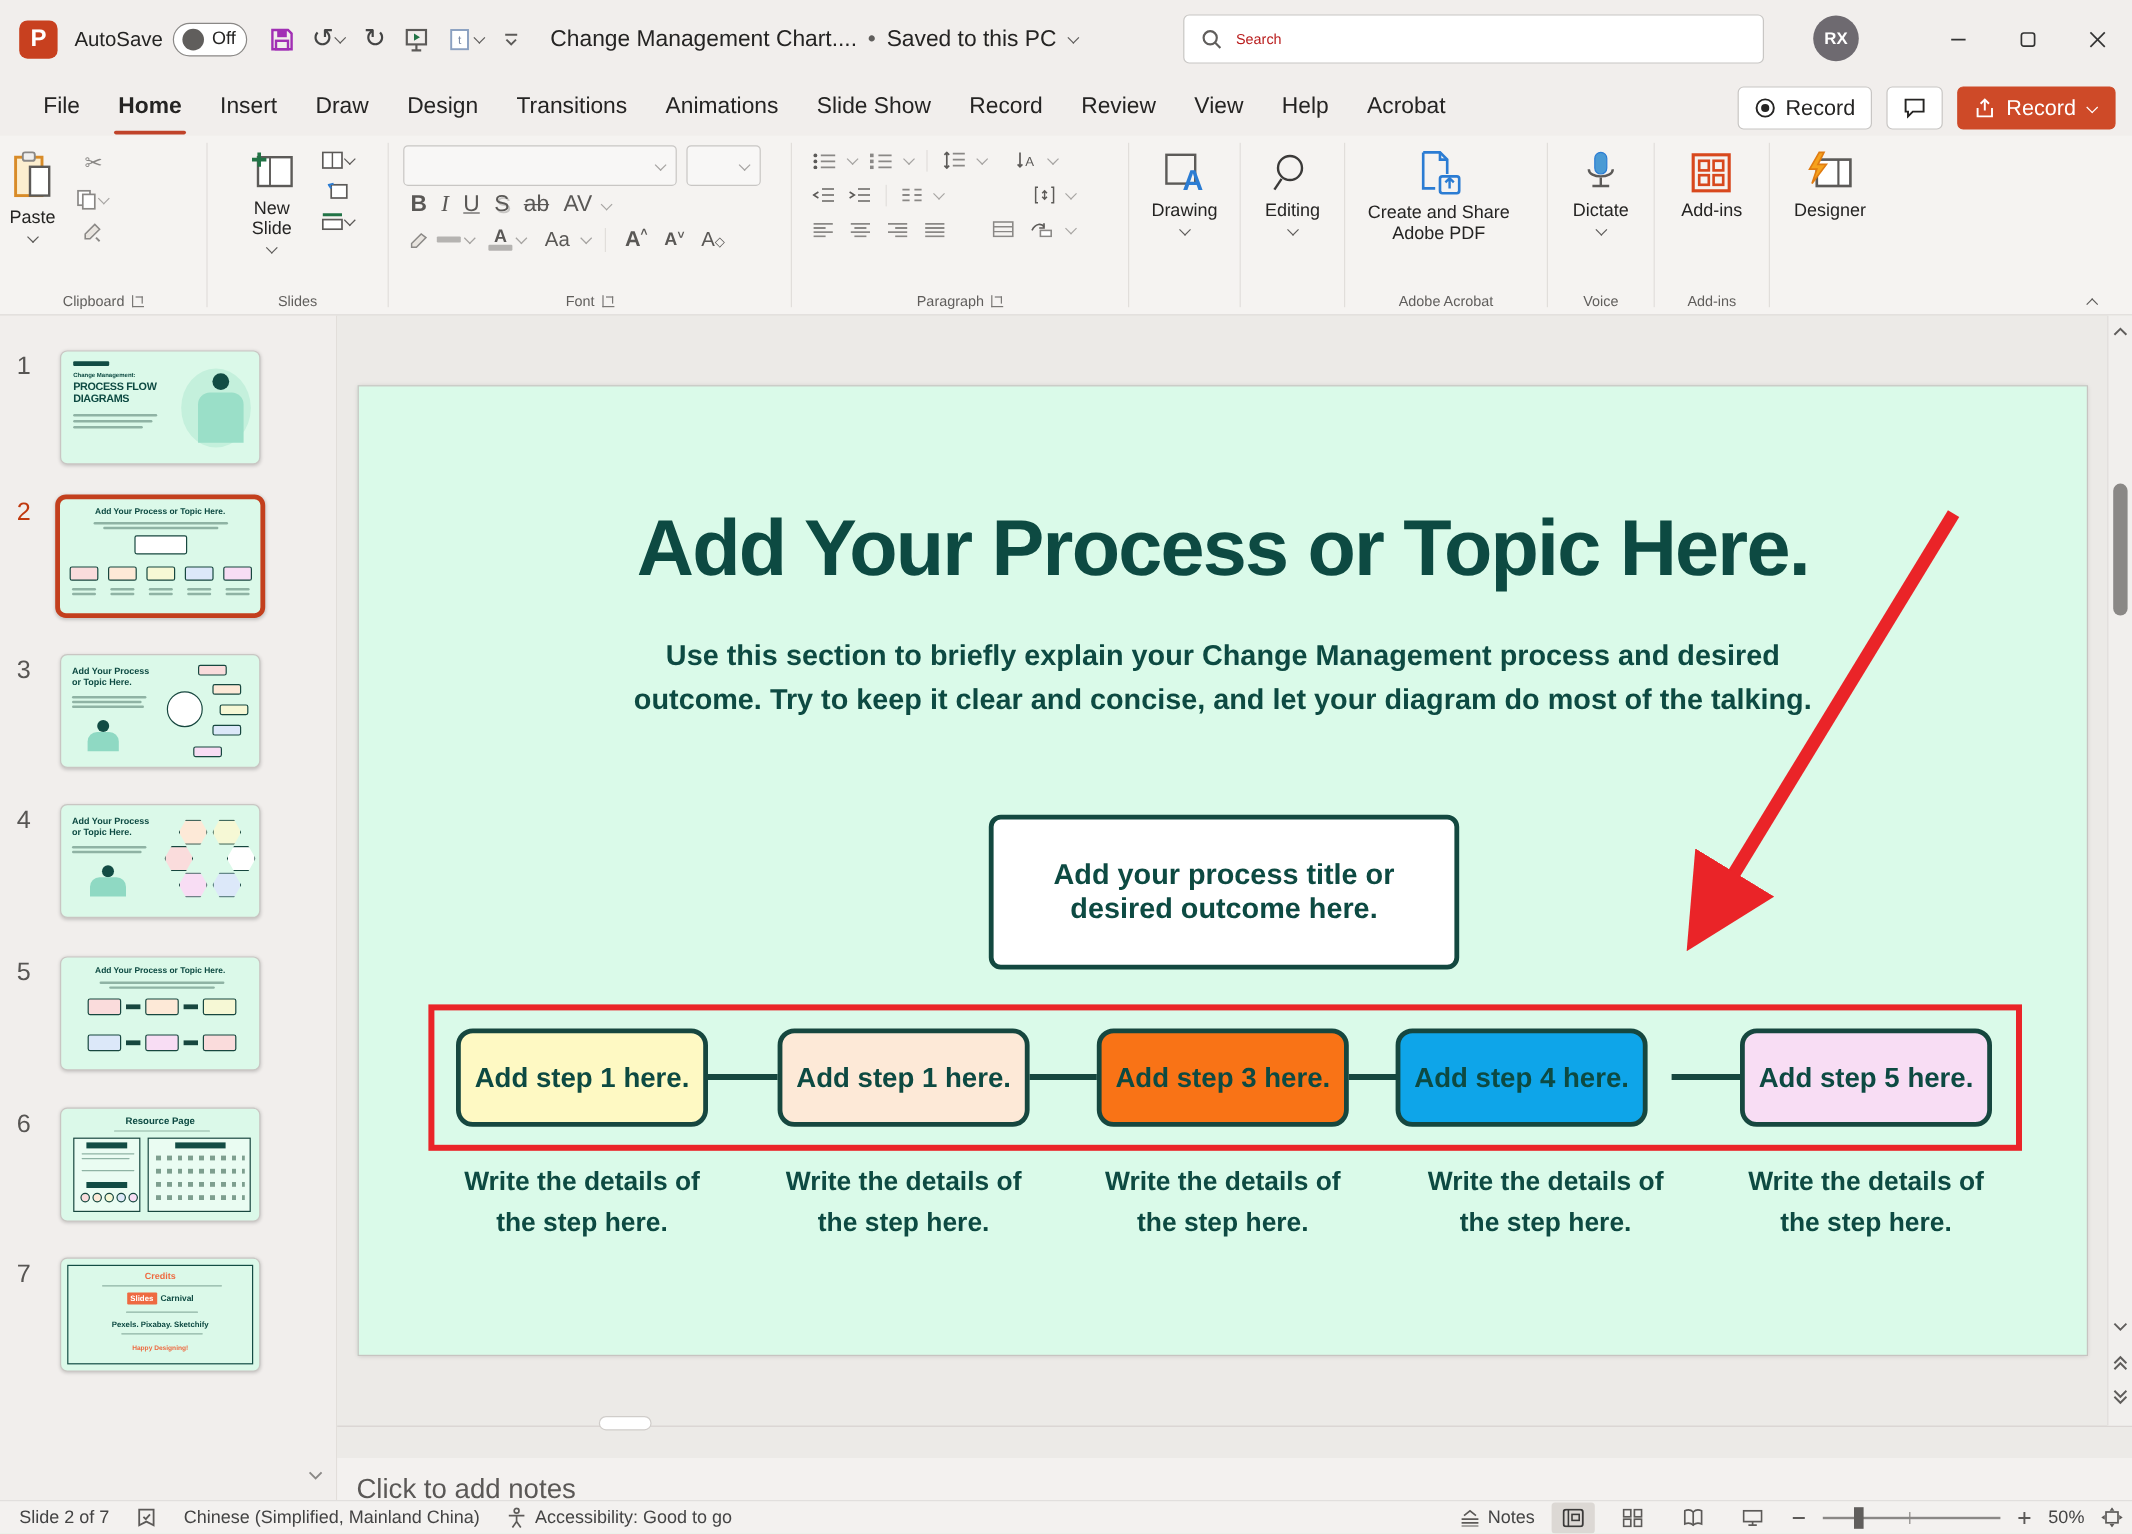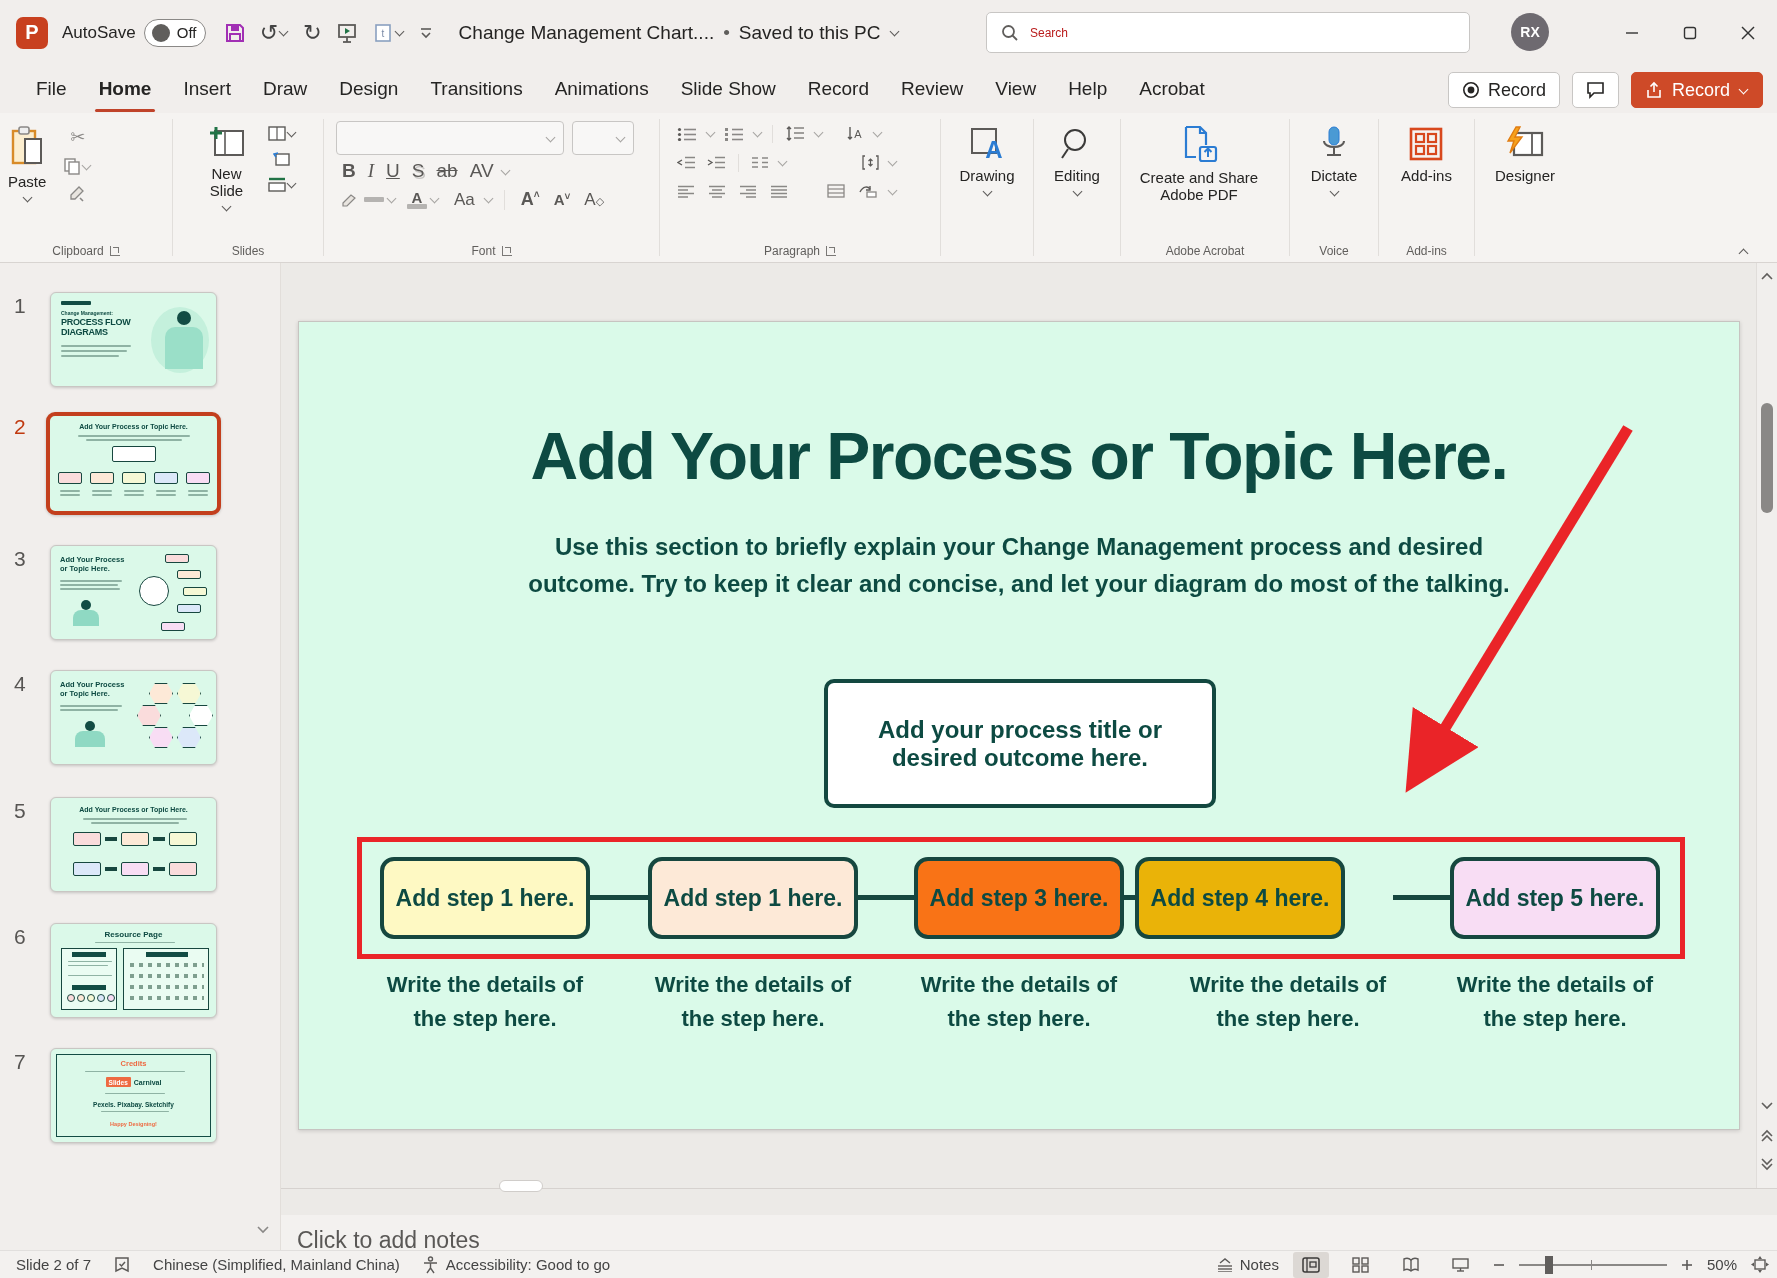--- a/index.html
+++ b/index.html
@@ -759,21 +759,21 @@
 
     <div class="stepbox" style="left: 81px; background-color: #fef9c3;">
         <span>Add step 1 here.</span>
       </div>
     <div class="stepbox" style="left: 349px; background-color: rgb(253, 233, 215);">
         <span>Add step 1 here.</span>
       </div>
     <div class="stepbox" style="left: 615px; background-color: #f97316;">
         <span>Add step 3 here.</span>
       </div>
-    <div class="stepbox" style="left: 836px; background-color: #eab308; text-align: right;">
+    <div class="stepbox" style="left: 864px; background-color: #0ea5e9; text-align: right;">
         <span>Add step 4 here.</span>
       </div>
     <div class="stepbox" style="left: 1151px; background-color: rgb(248, 221, 244);">
         <span>Add step 5 here.</span>
       </div>
 
     <div class="stepdetail" style="left:76px">Write the details of the step here.</div>
     <div class="stepdetail" style="left:344px">Write the details of the step here.</div>
     <div class="stepdetail" style="left:610px">Write the details of the step here.</div>
     <div class="stepdetail" style="left:879px">Write the details of the step here.</div>

